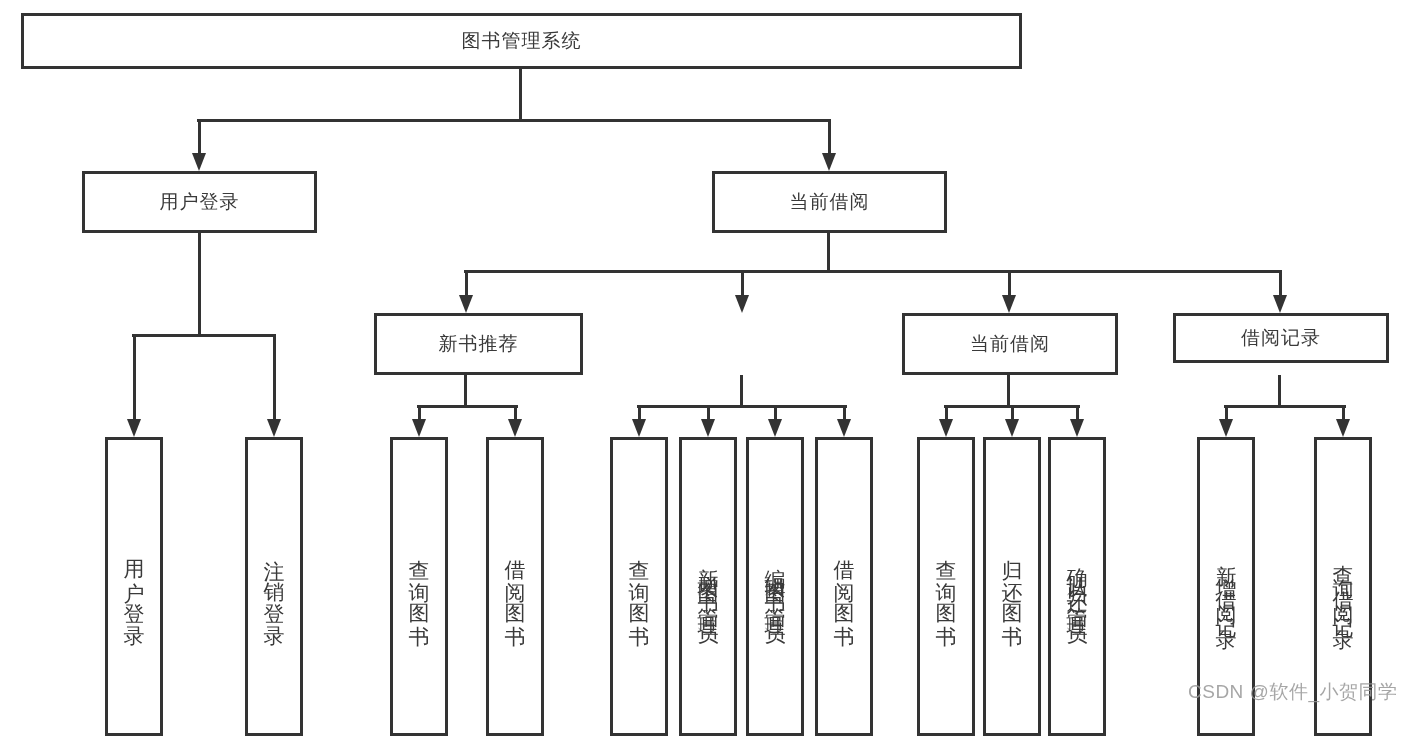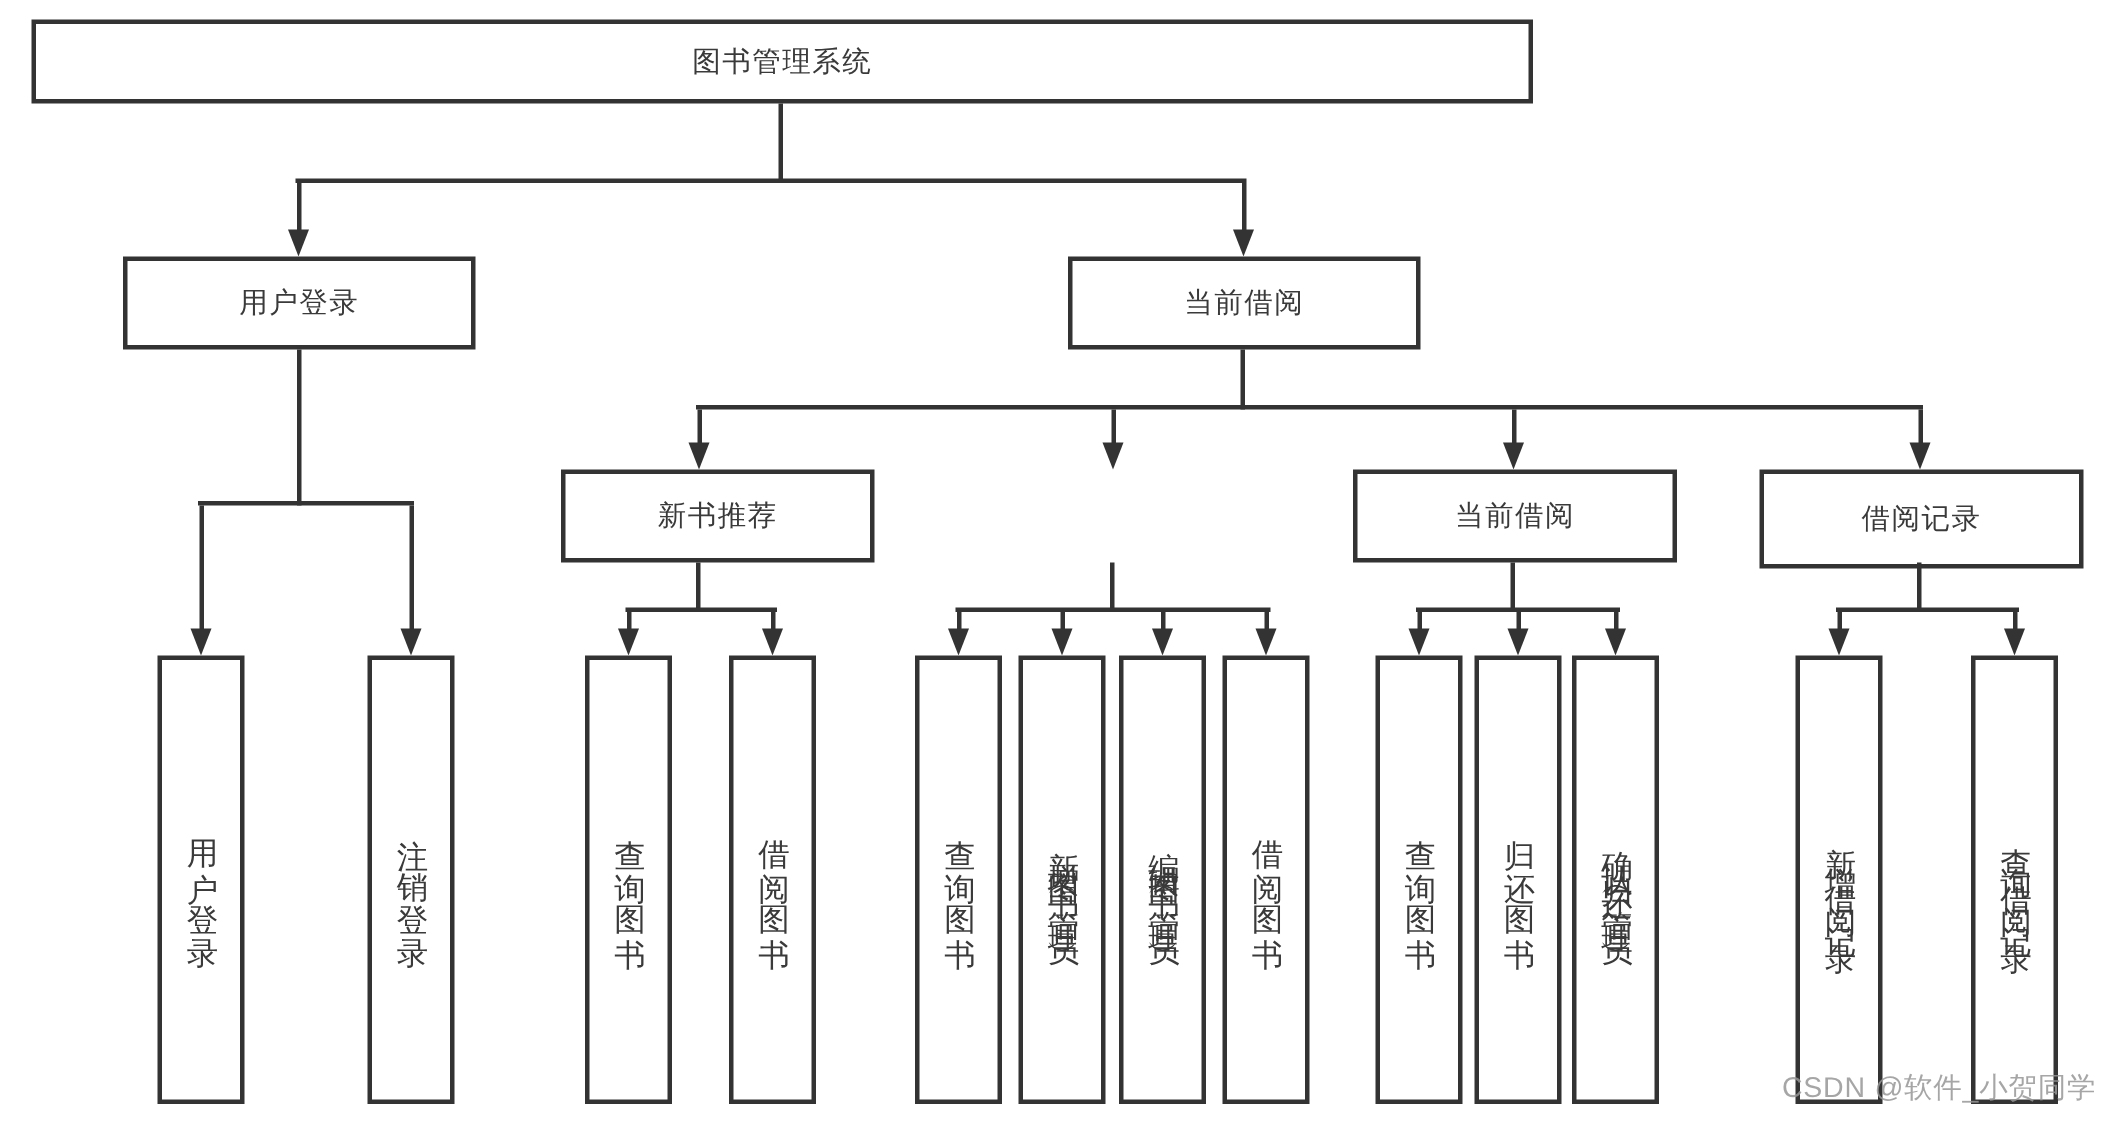--- a/index.html
+++ b/index.html
@@ -26,21 +26,21 @@
   .s9{letter-spacing:8px;}
   
   .ln{position:absolute;background:#333;}
   
   .ar{position:absolute;width:14px;}
   .ar::before{content:"";position:absolute;left:5.5px;top:0;width:3px;height:calc(100% - 16px);background:#333;}
   .ar::after{content:"";position:absolute;left:0;bottom:0;width:0;height:0;
     border-left:7px solid transparent;border-right:7px solid transparent;border-top:18px solid #333;}
   .watermark{
     position:absolute;left:1188px;top:679px;font-size:19px;
-    color:rgba(150,150,150,0.85);white-space:nowrap;letter-spacing:0.5px;margin-top:33px;
+    color:rgba(150,150,150,0.85);white-space:nowrap;letter-spacing:0.5px;
   }
 </style>
 </head>
 <body>
 
 <div class="canvas">
 
   <div class="box" style="left:21px;top:13px;width:1001px;height:56px;">图书管理系统</div>
 
   <div class="ln" style="left:519px;top:69px;width:3px;height:53px;"></div>
@@ -58,21 +58,21 @@
 
   <div class="ln" style="left:827px;top:233px;width:3px;height:40px;"></div>
   <div class="ln" style="left:464px;top:270px;width:818px;height:3px;"></div>
   <div class="ar" style="left:459px;top:273px;height:40px;"></div>
   <div class="ar" style="left:735px;top:273px;height:40px;"></div>
   <div class="ar" style="left:1002px;top:273px;height:40px;"></div>
   <div class="ar" style="left:1273px;top:273px;height:40px;"></div>
 
   <div class="box" style="left:362px;top:313px;width:209px;height:62px;margin-left:12px;">新书推荐</div>
   <div class="box" style="left:902px;top:313px;width:216px;height:62px;">当前借阅</div>
-  <div class="box" style="left:1173px;top:313px;width:216px;height:66px;">借阅记录</div>
+  <div class="box" style="left:1173px;top:313px;width:216px;height:50px;">借阅记录</div>
 
   <div class="ln" style="left:464px;top:375px;width:3px;height:33px;"></div>
   <div class="ln" style="left:417px;top:405px;width:101px;height:3px;"></div>
   <div class="ar" style="left:412px;top:408px;height:29px;"></div>
   <div class="ar" style="left:508px;top:408px;height:29px;"></div>
 
   <div class="ln" style="left:740px;top:375px;width:3px;height:33px;"></div>
   <div class="ln" style="left:637px;top:405px;width:210px;height:3px;"></div>
   <div class="ar" style="left:632px;top:408px;height:29px;"></div>
   <div class="ar" style="left:701px;top:408px;height:29px;"></div>

